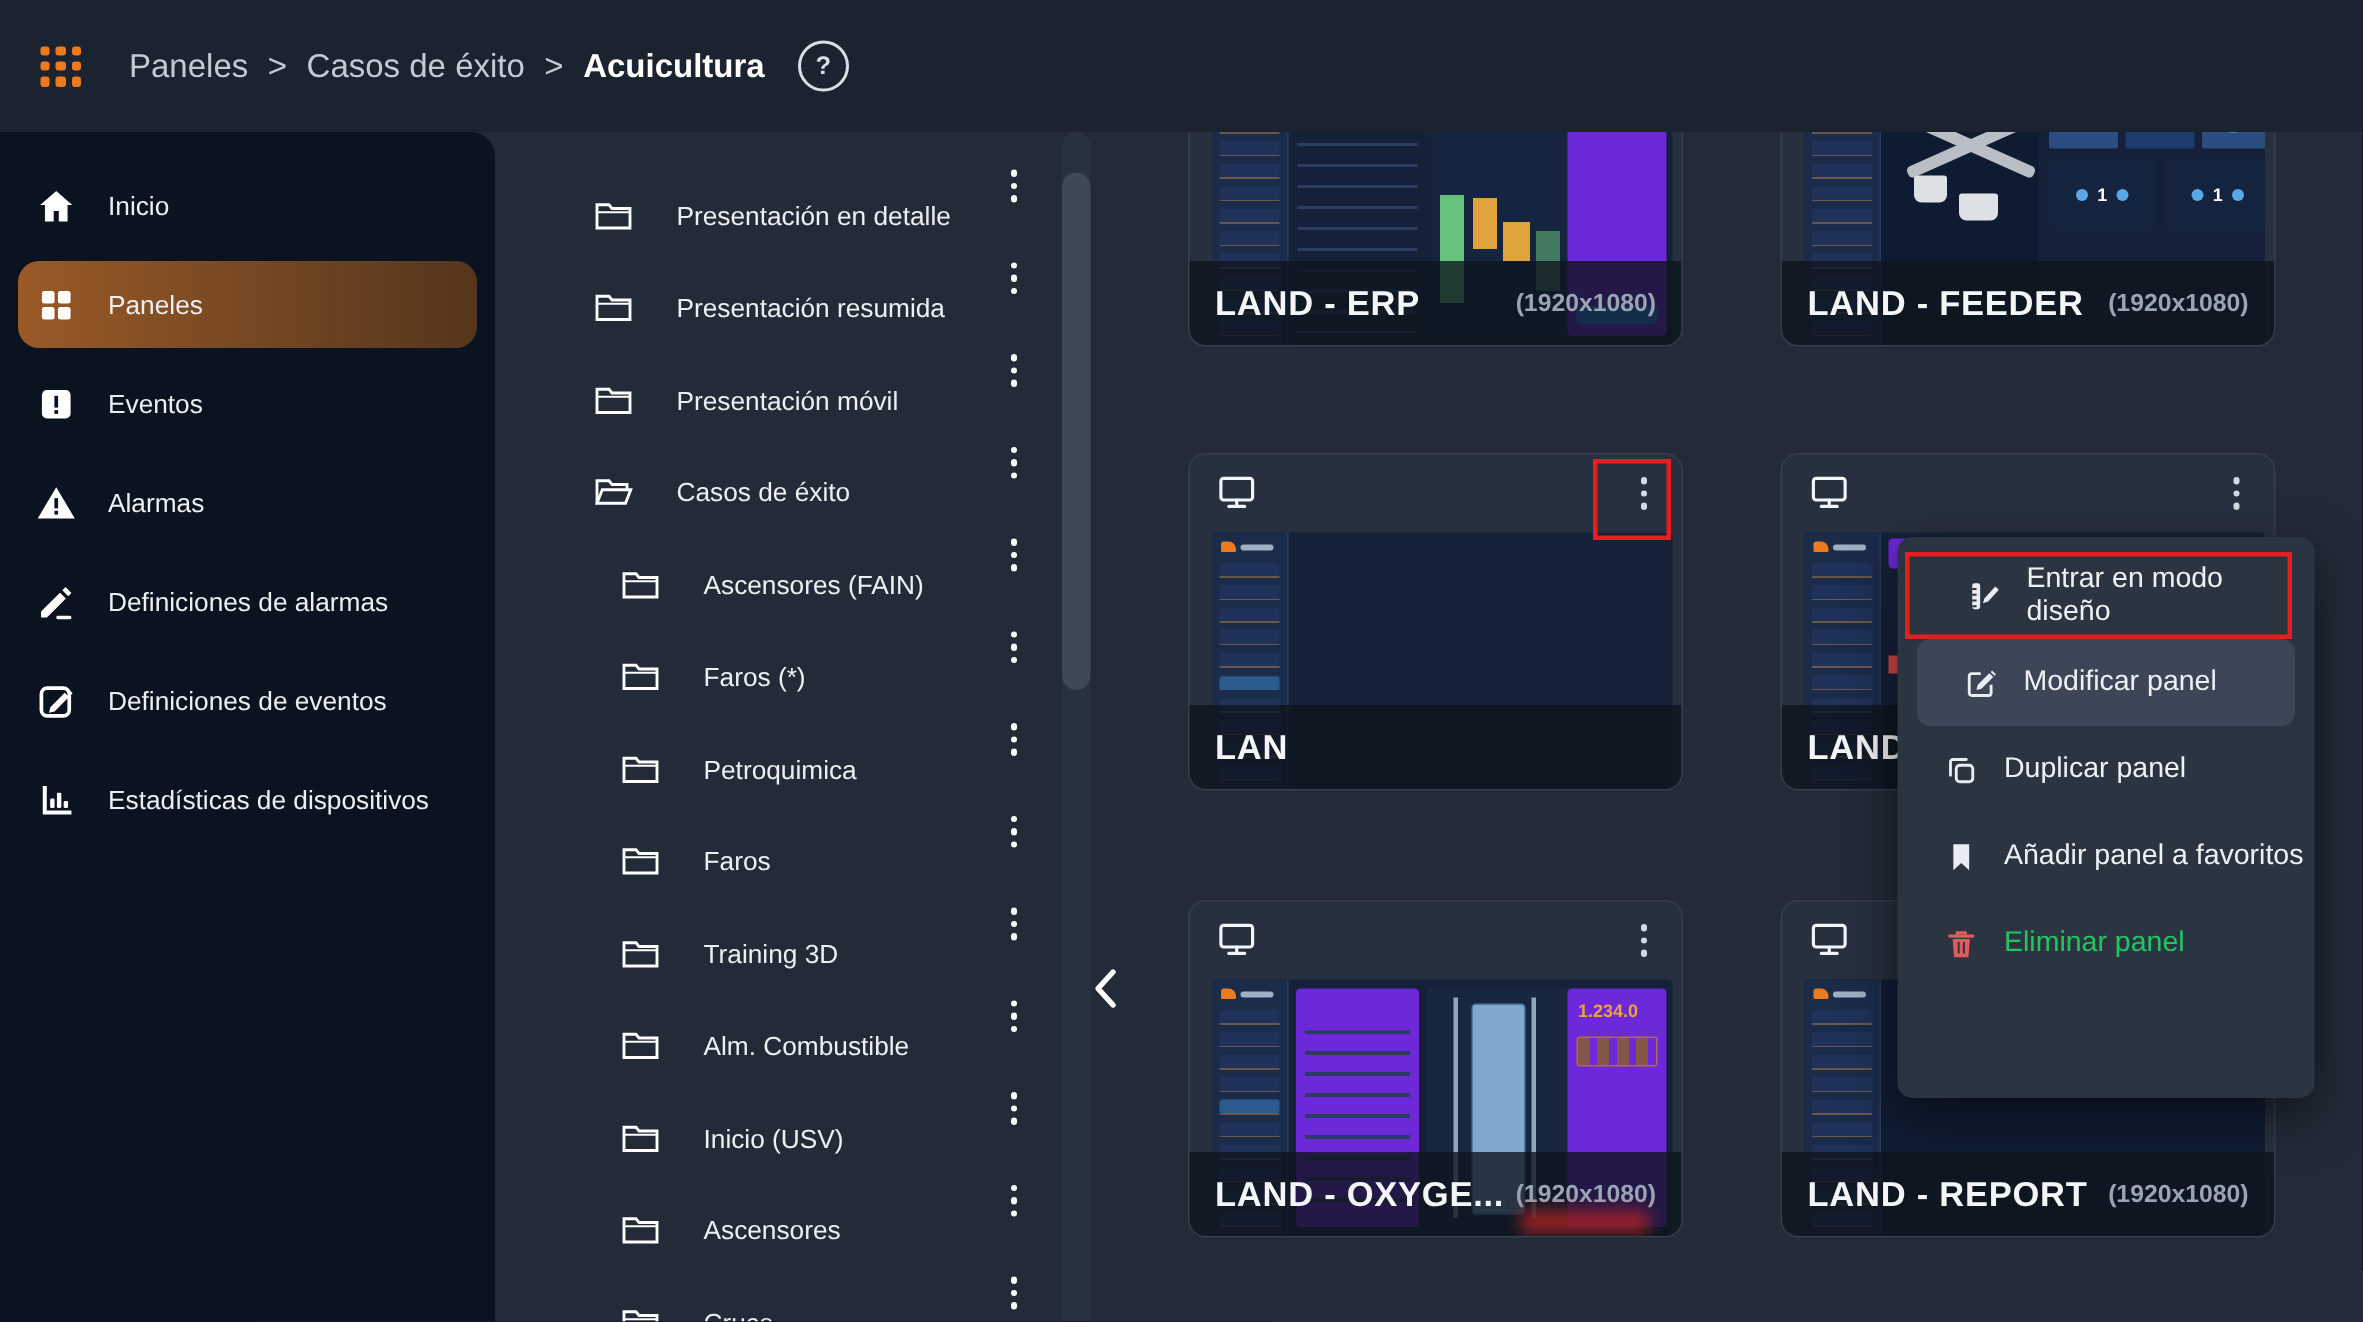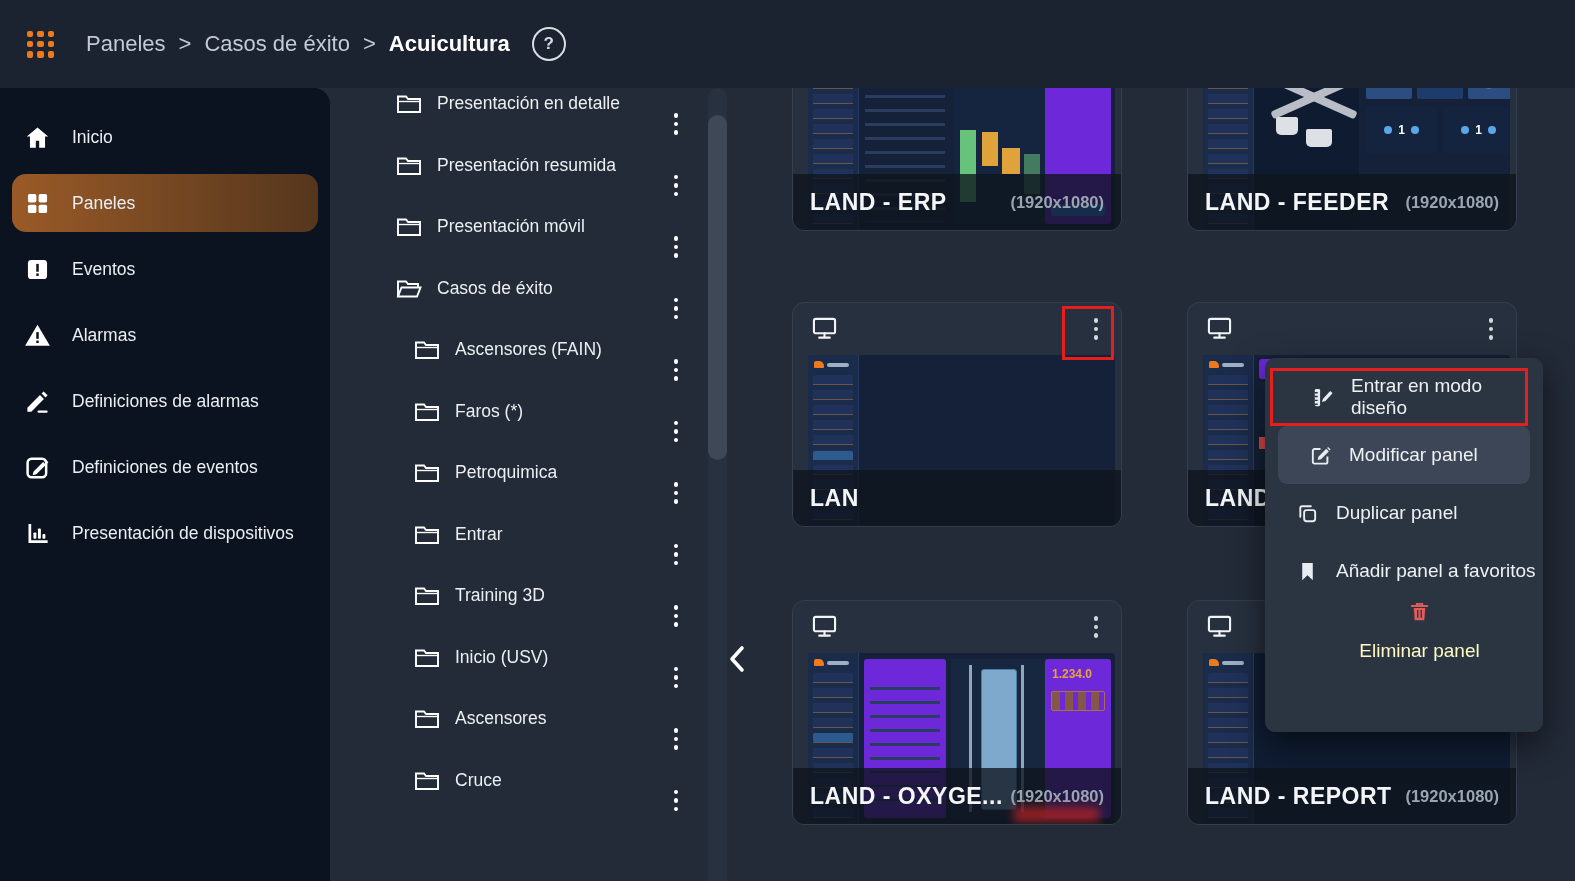--- a/index.html
+++ b/index.html
@@ -14,21 +14,21 @@
   .help{margin-left:22px;width:30px;height:30px;border:2px solid #d9dee4;border-radius:50%;display:flex;align-items:center;justify-content:center;font-size:17px;color:#d9dee4;font-weight:bold;}
 
   
   .sidebar{position:absolute;left:0;top:88px;width:330px;height:793px;background:#0b1220;border-top-right-radius:16px;padding-top:16px;box-sizing:border-box;z-index:50;}
   .srow{height:66px;display:flex;align-items:center;padding-left:24px;gap:21px;font-size:17.5px;color:#eceef1;cursor:pointer;}
   .srow svg{width:27px;height:27px;flex:none;}
   .srow.active{margin:4px 12px;height:58px;padding-left:12px;border-radius:14px;background:linear-gradient(90deg,#9a5a27 0%,#7a4a23 45%,#55361d 100%);}
 
   
   .folders{position:absolute;left:330px;top:88px;width:375px;height:793px;padding-top:5px;box-sizing:border-box;z-index:10;}
-  .frow{height:61.5px;display:flex;align-items:flex-start;padding-left:66px;gap:15px;font-size:17.5px;color:#edeff2;position:relative;cursor:pointer;}
+  .frow{height:61.5px;display:flex;align-items:flex-end;padding-left:66px;gap:29px;font-size:17.5px;color:#edeff2;position:relative;cursor:pointer;}
   .frow.ind{padding-left:84px;}
   .frow svg{width:26px;height:22px;flex:none;}
   .kebab{position:absolute;right:18px;top:50%;transform:translateY(-50%);width:22px;height:34px;display:flex;flex-direction:column;align-items:center;justify-content:center;gap:4px;cursor:pointer;}
   .kebab i{width:4.5px;height:4.5px;border-radius:50%;background:#ffffff;}
 
   
   .vscroll{position:absolute;left:708px;top:88px;width:19px;height:793px;background:#27313f;border-radius:10px 10px 0 0;z-index:10;}
   .vthumb{position:absolute;left:0;top:27px;width:19px;height:345px;border-radius:10px;background:#3e4857;}
 
   
@@ -81,21 +81,21 @@
   .oxyval{position:absolute;color:#e8a33a;font-size:12px;font-weight:bold;}
   .oxybox{position:absolute;border:1px solid #b97f2e;border-radius:2px;background:repeating-linear-gradient(90deg,#8a6326 0 8px,transparent 8px 13px);opacity:.8;}
   .repbtn{position:absolute;background:#9ec9ec;border-radius:2px;}
 
   
   .ctxmenu{position:absolute;left:520px;top:270px;width:278px;height:374px;background:#2b3542;border-radius:10px;box-shadow:0 12px 34px rgba(0,0,0,.55);z-index:40;padding-top:10px;box-sizing:border-box;}
   .mi{height:58px;display:flex;align-items:center;gap:17px;padding-left:31px;font-size:19px;color:#eef1f4;cursor:pointer;box-sizing:border-box;}
   .mi svg{width:23px;height:23px;flex:none;}
   .mi.redbox{margin:0 15px 0 5px;border:3.5px solid #e61e1e;padding-left:38px;}
   .mi.hover{margin:0 13px;border-radius:9px;background:#3c4656;}
-  .mi.danger{color:#fef9c3;flex-direction:column;}
+  .mi.danger{color:#22c55e;}
 </style>
 </head>
 <body>
 
 <div class="stage">
 
   <div class="header">
     <div class="appgrid">
         <i></i>
         <i></i>
@@ -163,21 +163,21 @@
         </svg>
       <span>Definiciones de eventos</span>
     </div>
     <div class="srow">
       <svg viewBox="0 0 24 24">
           <path fill="#fff" d="M4 3.5v17h17v-2.4H6.4V3.5z"></path>
           <rect x="8.4" y="11" width="2.6" height="5.6" rx=".8" fill="#fff"></rect>
           <rect x="12.4" y="7.5" width="2.6" height="9.1" rx=".8" fill="#fff"></rect>
           <rect x="16.4" y="12.5" width="2.6" height="4.1" rx=".8" fill="#fff"></rect>
         </svg>
-      <span>Presentación de dispositivos</span>
+      <span>Estadísticas de dispositivos</span>
     </div>
   </div>
 
   <div class="folders">
     <div class="frow">
       <svg viewBox="0 0 26 22">
           <path d="M2 3.5h8l2 2.5h12v13H2z" fill="none" stroke="#fff" stroke-width="1.9"></path>
           <path d="M2 8.5h22" stroke="#fff" stroke-width="1.4"></path>
         </svg>
       <span>Presentación en detalle</span>
@@ -257,33 +257,45 @@
           <i></i>
           <i></i>
           <i></i>
         </span>
     </div>
     <div class="frow ind">
       <svg viewBox="0 0 26 22">
           <path d="M2 3.5h8l2 2.5h12v13H2z" fill="none" stroke="#fff" stroke-width="1.9"></path>
           <path d="M2 8.5h22" stroke="#fff" stroke-width="1.4"></path>
         </svg>
-      <span>Entrar</span>
+      <span>Faros</span>
       <span class="kebab">
           <i></i>
           <i></i>
           <i></i>
         </span>
     </div>
     <div class="frow ind">
       <svg viewBox="0 0 26 22">
           <path d="M2 3.5h8l2 2.5h12v13H2z" fill="none" stroke="#fff" stroke-width="1.9"></path>
           <path d="M2 8.5h22" stroke="#fff" stroke-width="1.4"></path>
         </svg>
       <span>Training 3D</span>
+      <span class="kebab">
+          <i></i>
+          <i></i>
+          <i></i>
+        </span>
+    </div>
+    <div class="frow ind">
+      <svg viewBox="0 0 26 22">
+          <path d="M2 3.5h8l2 2.5h12v13H2z" fill="none" stroke="#fff" stroke-width="1.9"></path>
+          <path d="M2 8.5h22" stroke="#fff" stroke-width="1.4"></path>
+        </svg>
+      <span>Alm. Combustible</span>
       <span class="kebab">
           <i></i>
           <i></i>
           <i></i>
         </span>
     </div>
     <div class="frow ind">
       <svg viewBox="0 0 26 22">
           <path d="M2 3.5h8l2 2.5h12v13H2z" fill="none" stroke="#fff" stroke-width="1.9"></path>
           <path d="M2 8.5h22" stroke="#fff" stroke-width="1.4"></path>

